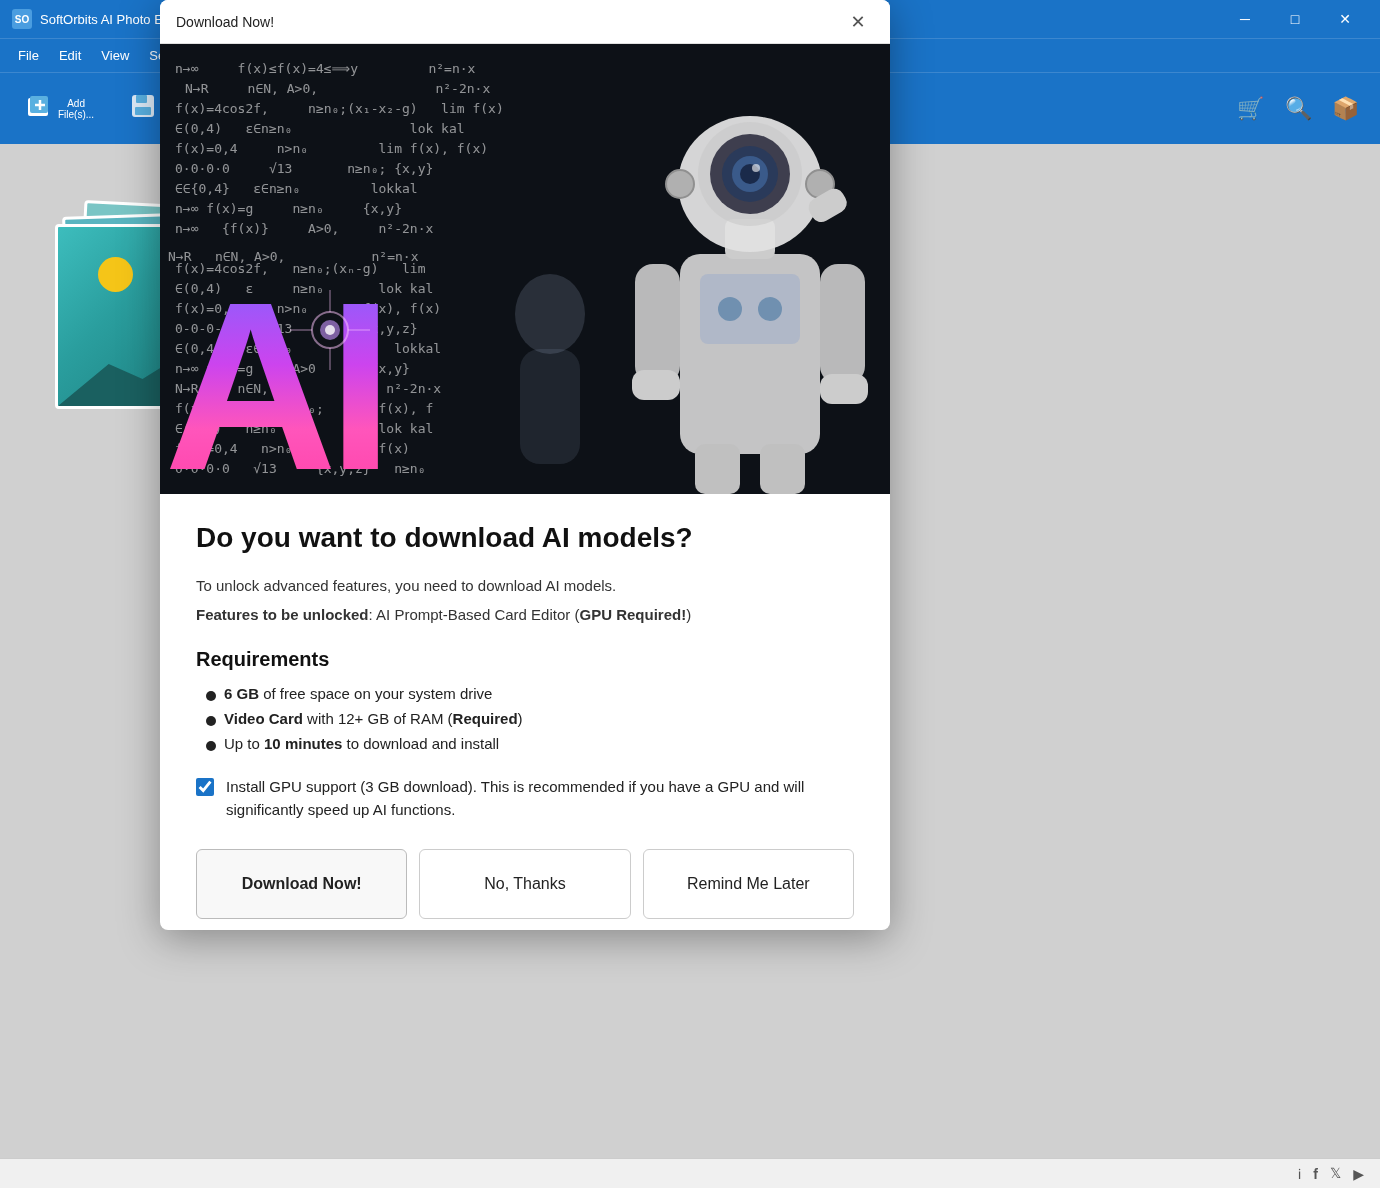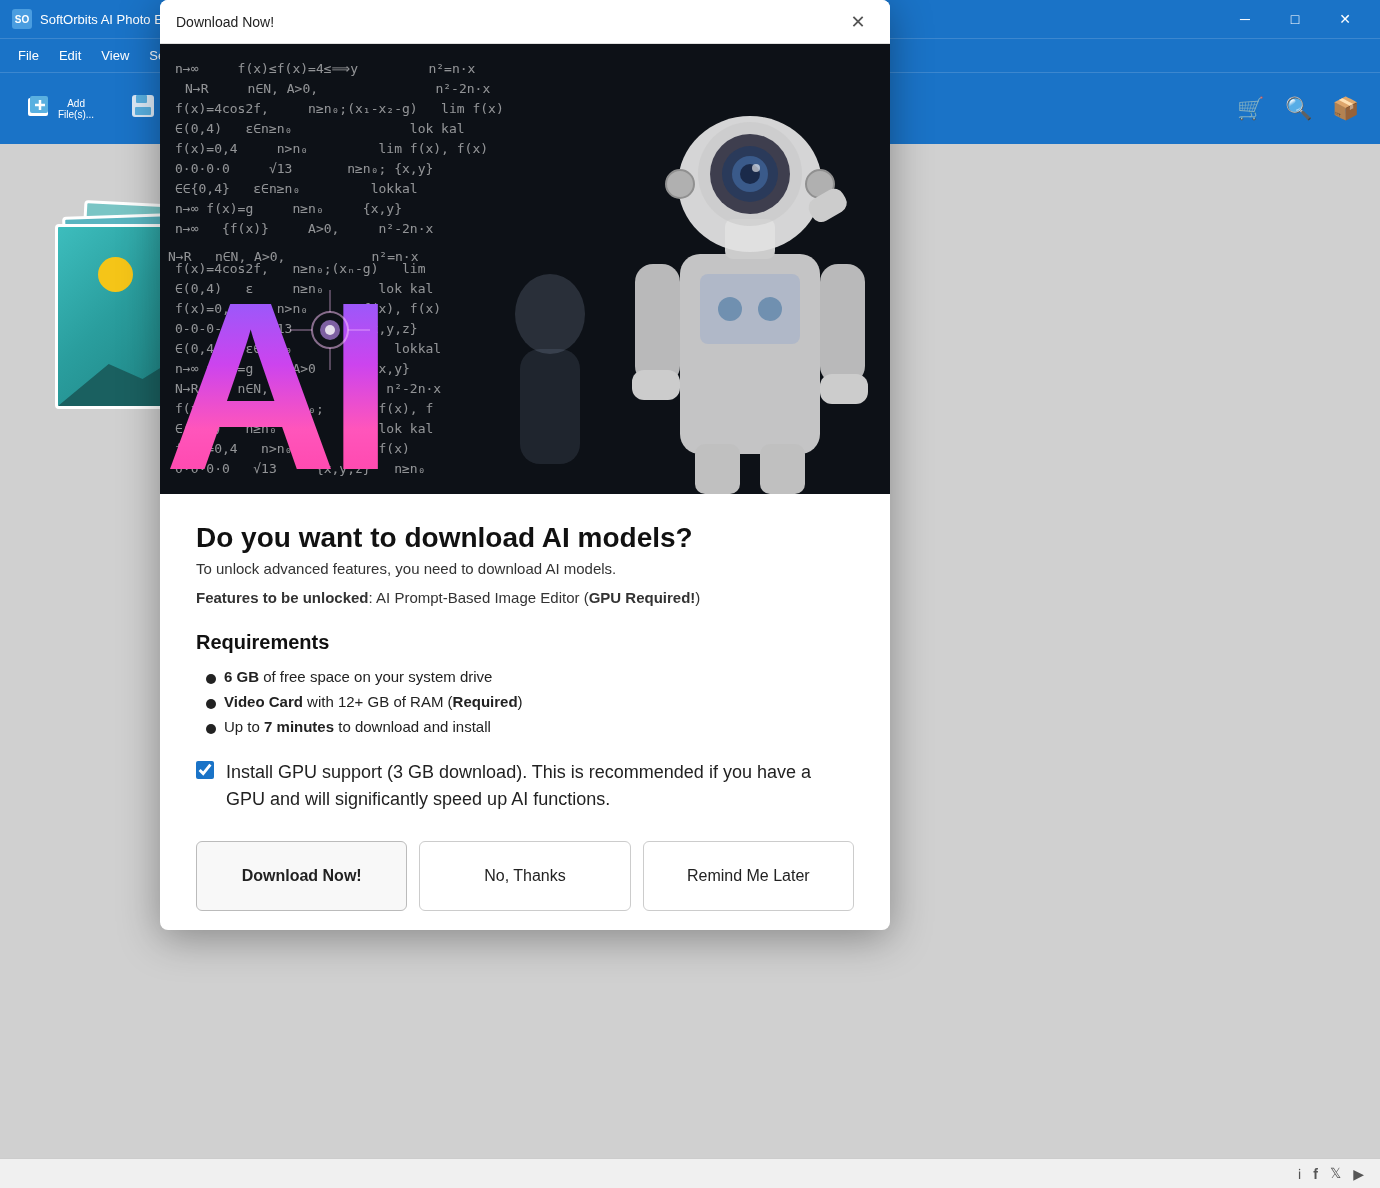--- a/index.html
+++ b/index.html
@@ -270,21 +270,21 @@
     }
 
     
     .dialog-body {
       padding: 28px 36px 28px 36px;
     }
     .dialog-headline {
       font-size: 28px;
       font-weight: 700;
       color: #111;
-      margin-bottom: 4px;
+      margin-bottom: 21px;
     }
     .dialog-sub {
       font-size: 15px;
       color: #333;
       line-height: 1.5;
       margin-bottom: 6px;
     }
     .dialog-sub strong { font-weight: 600; }
     .dialog-sub .gpu-required {
       font-weight: 700;
@@ -328,21 +328,21 @@
     }
     .checkbox-input {
       width: 18px;
       height: 18px;
       margin-top: 2px;
       accent-color: #1a73c7;
       flex-shrink: 0;
       cursor: pointer;
     }
     .checkbox-label {
-      font-size: 18px;
+      font-size: 15px;
       color: #222;
       line-height: 1.5;
     }
 
     
     .dialog-buttons {
       display: flex;
       gap: 12px;
       margin-bottom: 8px;
     }
@@ -584,37 +584,37 @@
       </div>
     </div>
 
     <div class="dialog-body">
       <h2 class="dialog-headline">Do you want to download AI models?</h2>
 
       <p class="dialog-sub">
         <span>To unlock advanced features, you need to download AI models.</span>
       </p>
       <p class="dialog-sub">
-        <strong>Features to be unlocked</strong><span>: AI Prompt-Based Image Editor (</span><strong class="gpu-required">GPU Required!</strong><span>)</span>
+        <strong>Features to be unlocked</strong><span>: AI Prompt-Based Card Editor (</span><strong class="gpu-required">GPU Required!</strong><span>)</span>
       </p>
 
       <h3 class="dialog-section-title">Requirements</h3>
 
       <ul class="requirements-list">
         <li>
           <span class="bullet"></span>
           <span><strong class="req-strong">6 GB</strong><span> of free space on your system drive</span></span>
         </li>
         <li>
           <span class="bullet"></span>
           <span><strong class="req-strong">Video Card</strong><span> with 12+ GB of RAM (</span><strong>Required</strong><span>)</span></span>
         </li>
         <li>
           <span class="bullet"></span>
-          <span><span>Up to </span><strong class="req-strong">7 minutes</strong><span> to download and install</span></span>
+          <span><span>Up to </span><strong class="req-strong">10 minutes</strong><span> to download and install</span></span>
         </li>
       </ul>
 
       <div class="checkbox-area">
         <input type="checkbox" class="checkbox-input" checked="" style="">
         <label class="checkbox-label">Install GPU support (3 GB download). This is recommended if you have a GPU and will significantly speed up AI functions.</label>
       </div>
 
       <div class="dialog-buttons">
         <button class="dialog-btn dialog-btn-primary">Download Now!</button>

